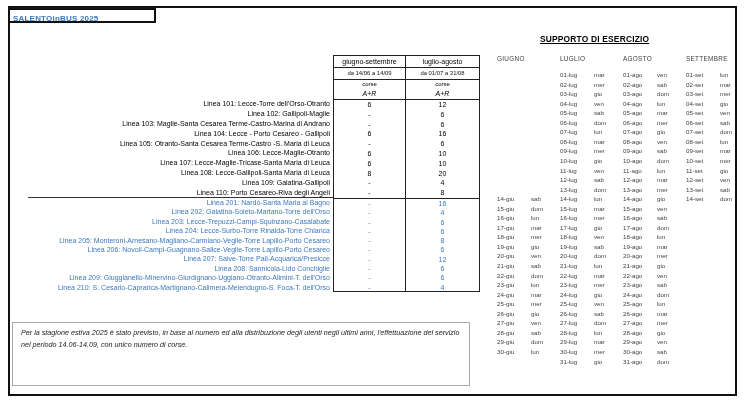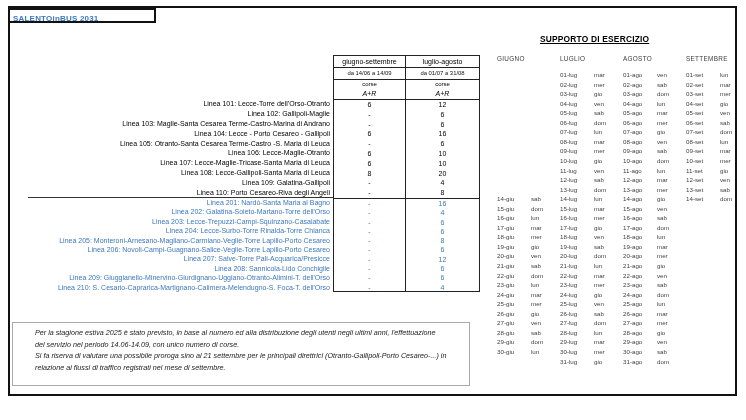--- a/index.html
+++ b/index.html
@@ -54,32 +54,32 @@
 
   
   #calendar{ position:absolute; left:0; top:0; width:746px; height:420px; }
   .cal-month-label{ position:absolute; top:55px; font-size:6.4px; color:#3c3c3c; letter-spacing:.3px; }
   .cal-entry{ position:absolute; font-size:6.2px; color:#3f3f3f; white-space:nowrap; height:9.55px; line-height:9.55px; }
   .cal-date{ display:inline-block; width:28px; }
   .cal-dow{ display:inline-block; margin-left:6px; }
 
   
   .note-box{ position:absolute; left:12px; top:322px; width:458px; height:64px; border:1px solid #a9a9a9;
-             padding:4px 22px; background:#fff; }
+             padding:4px 8px; background:#fff; }
   .note-box p{ font-size:7.2px; font-style:italic; line-height:11.6px; color:#222; }
 </style>
 </head>
 <body>
 
 <div class="canvas">
 
   <div class="page-border"></div>
 
   <div class="title-box">
-    <span>SALENTOinBUS 2031</span>
+    <span>SALENTOinBUS 2025</span>
   </div>
 
   <div class="heading right-heading">SUPPORTO DI ESERCIZIO</div>
 
   <div id="labels-g1" class="labels g1">
       <div class="line-label-row">Linea 101: Lecce-Torre dell'Orso-Otranto</div>
       <div class="line-label-row">Linea 102: Gallipoli-Maglie</div>
       <div class="line-label-row">Linea 103: Maglie-Santa Cesarea Terme-Castro-Marina di Andrano</div>
       <div class="line-label-row">Linea 104: Lecce - Porto Cesareo - Gallipoli</div>
       <div class="line-label-row">Linea 105: Otranto-Santa Cesarea Terme-Castro -S. Maria di Leuca</div>
@@ -304,16 +304,15 @@
       <div class="cal-entry" style="left: 686px; top: 146.4px;"><span class="cal-date">09-set</span><span class="cal-dow">mar</span></div>
       <div class="cal-entry" style="left: 686px; top: 155.95px;"><span class="cal-date">10-set</span><span class="cal-dow">mer</span></div>
       <div class="cal-entry" style="left: 686px; top: 165.5px;"><span class="cal-date">11-set</span><span class="cal-dow">gio</span></div>
       <div class="cal-entry" style="left: 686px; top: 175.05px;"><span class="cal-date">12-set</span><span class="cal-dow">ven</span></div>
       <div class="cal-entry" style="left: 686px; top: 184.6px;"><span class="cal-date">13-set</span><span class="cal-dow">sab</span></div>
       <div class="cal-entry" style="left: 686px; top: 194.15px;"><span class="cal-date">14-set</span><span class="cal-dow">dom</span></div>
     </div>
 
   <div class="note-box">
     <p>Per la stagione estiva 2025 è stato previsto, in base al numero ed alla distribuzione degli utenti negli ultimi anni, l'effettuazione del servizio nel periodo 14.06-14.09, con unico numero di corse.</p>
-    <p>Si fa riserva di valutare una possibile proroga sino al 21 settembre per le principali direttrici (Otranto-Gallipoli-Porto Cesareo-...) in relazione ai flussi di traffico registrati nel mese di settembre.</p>
   </div>
 
 </div>
 
 </body></html>

